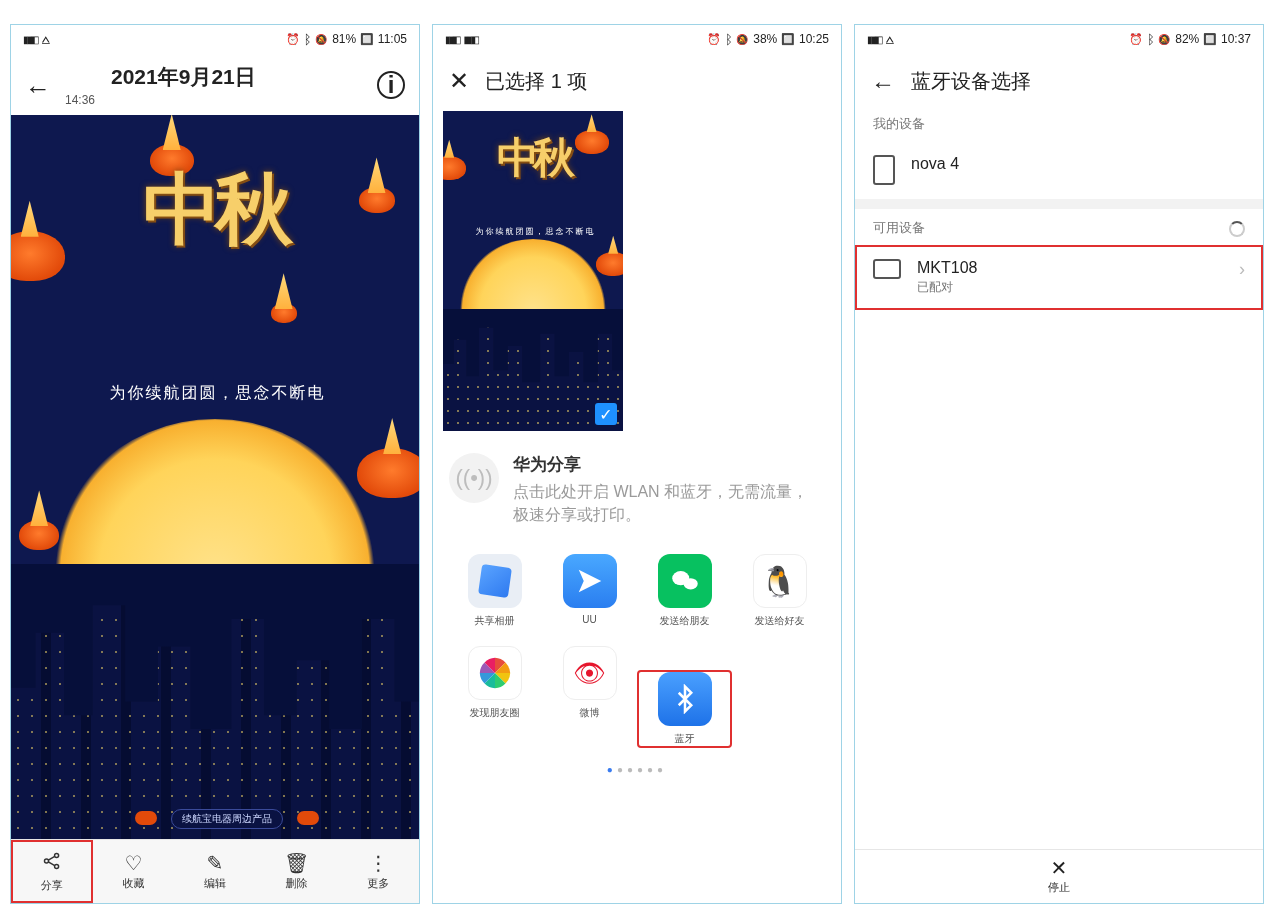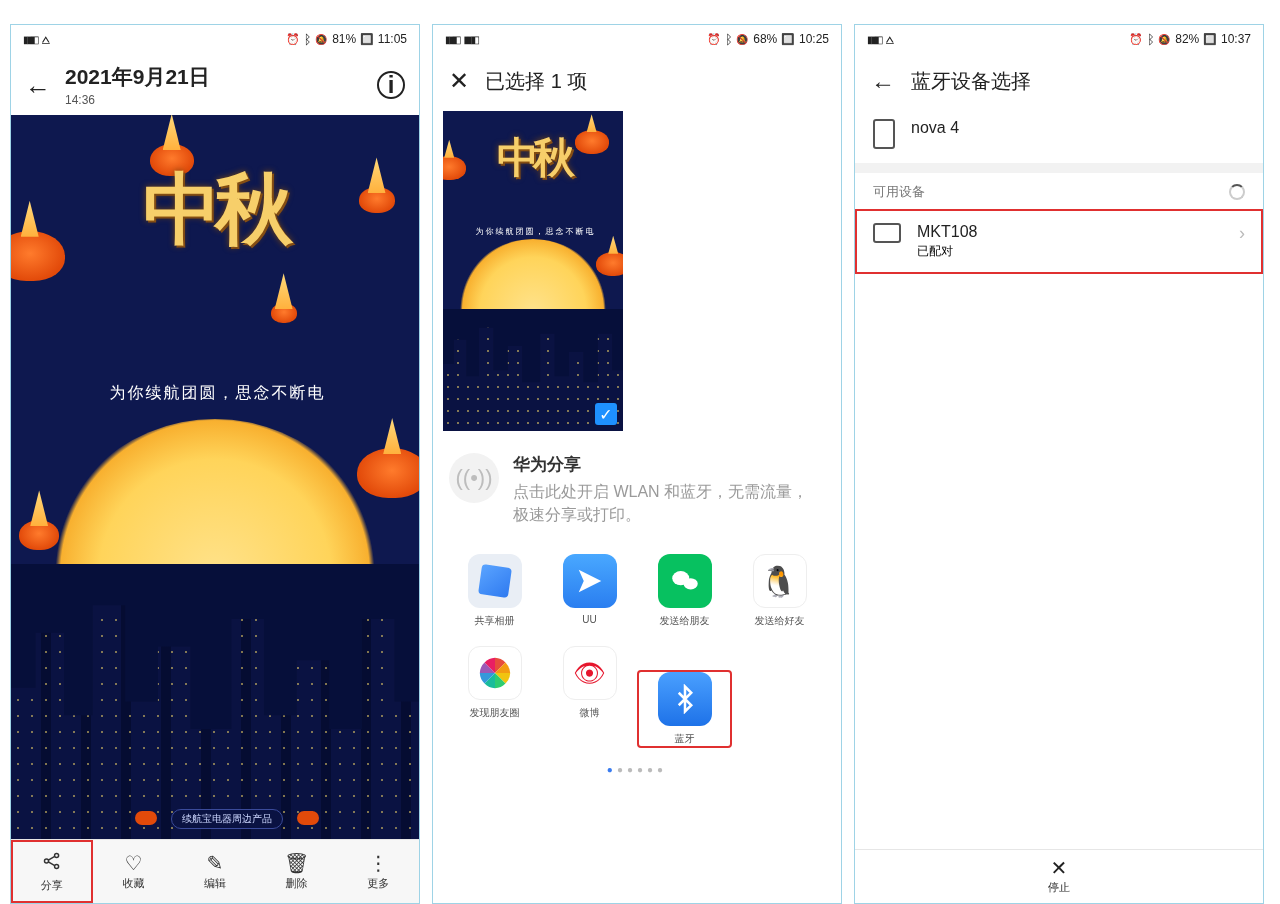--- a/index.html
+++ b/index.html
@@ -54,21 +54,21 @@
     align-items: center;
     padding: 10px 14px 8px 14px;
     gap: 14px;
     background: #fff;
   }
   .back-arrow {
     font-size: 26px;
     line-height: 1;
     cursor: pointer;
   }
-  .hdr1-text .date { font-size: 21px; font-weight: 600; }
+  .hdr1-text .date { font-size: 21px; font-weight: 600; margin-left: 46px; }
   .hdr1-text .time { font-size: 12px; color: #555; margin-top: 2px; }
   .hdr1 .info {
     margin-left: auto;
     font-size: 24px;
     border: 2px solid #222;
     border-radius: 50%;
     width: 28px; height: 28px;
     display: flex; align-items: center; justify-content: center;
     font-weight: 600;
   }
@@ -299,25 +299,25 @@
   }
   .dev-row .devic {
     width: 22px; height: 30px;
     border: 2px solid #555;
     border-radius: 3px;
     position: relative;
   }
   .dev-row .devic.laptop {
     width: 28px; height: 20px;
   }
-  .dev-row .sub { font-size: 12px; color: #000000; margin-top: 2px; }
+  .dev-row .sub { font-size: 12px; color: #737373; margin-top: 2px; }
   .dev-row .chev { margin-left: auto; color: #bbb; font-size: 18px; }
   .sep { height: 10px; background: #f2f2f2; }
   .avail-row {
-    display: flex; align-items: center; justify-content: space-between;
+    display: flex; align-items: flex-end; justify-content: space-between;
     padding: 10px 18px 8px 18px;
     font-size: 13px; color: #777;
   }
   .spinner {
     width: 16px; height: 16px; border: 2px solid #ccc; border-top-color: #555;
     border-radius: 50%;
   }
   .hlbox { outline: 2px solid #e03030; outline-offset: -2px; }
 
   .stop-bar {
@@ -416,21 +416,21 @@
   <div class="phone">
     <div class="statusbar">
       <div class="sb-left">
         <span class="sig-icon"></span>
         <span class="sig-icon"></span>
       </div>
       <div class="sb-right">
         <span class="alarm-icon"></span>
         <span class="bt-icon"></span>
         <span class="mute-icon"></span>
-        <span>68%</span>
+        <span>38%</span>
         <span class="batt-icon"></span>
         <span>10:25</span>
       </div>
     </div>
 
     <div class="hdr2">
       <div class="close">✕</div>
       <div class="title">已选择 1 项</div>
     </div>
 
@@ -532,20 +532,21 @@
         <span class="batt-icon"></span>
         <span>10:37</span>
       </div>
     </div>
 
     <div class="hdr3">
       <div class="back">←</div>
       <div class="title">蓝牙设备选择</div>
     </div>
 
+    <div class="section-label">我的设备</div>
     <div class="dev-row">
       <div class="devic"></div>
       <div>nova 4</div>
     </div>
 
     <div class="sep"></div>
 
     <div class="avail-row">
       <span>可用设备</span>
       <span class="spinner"></span>

